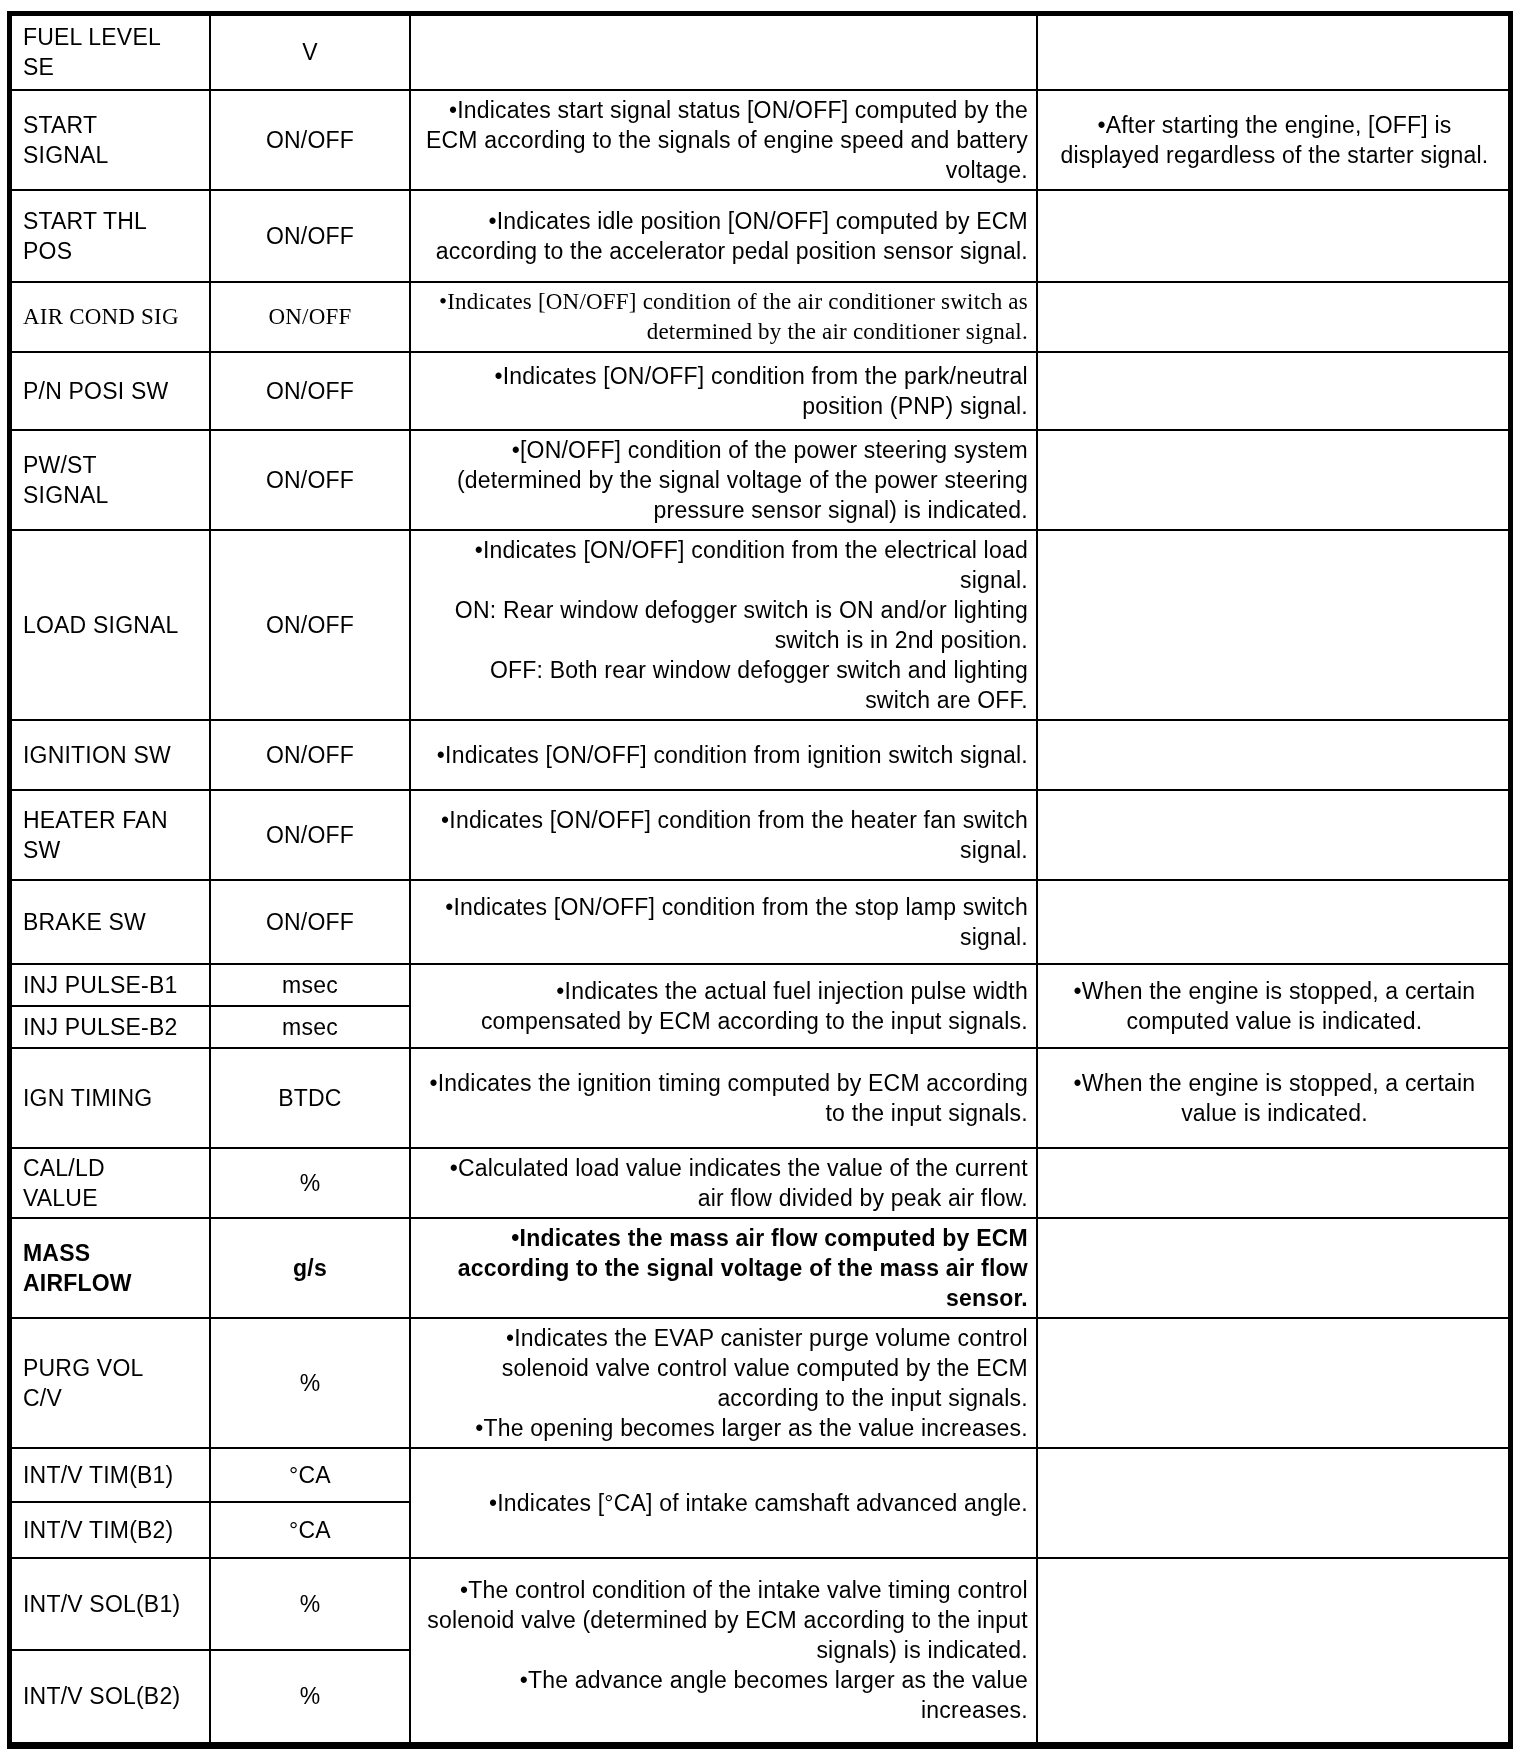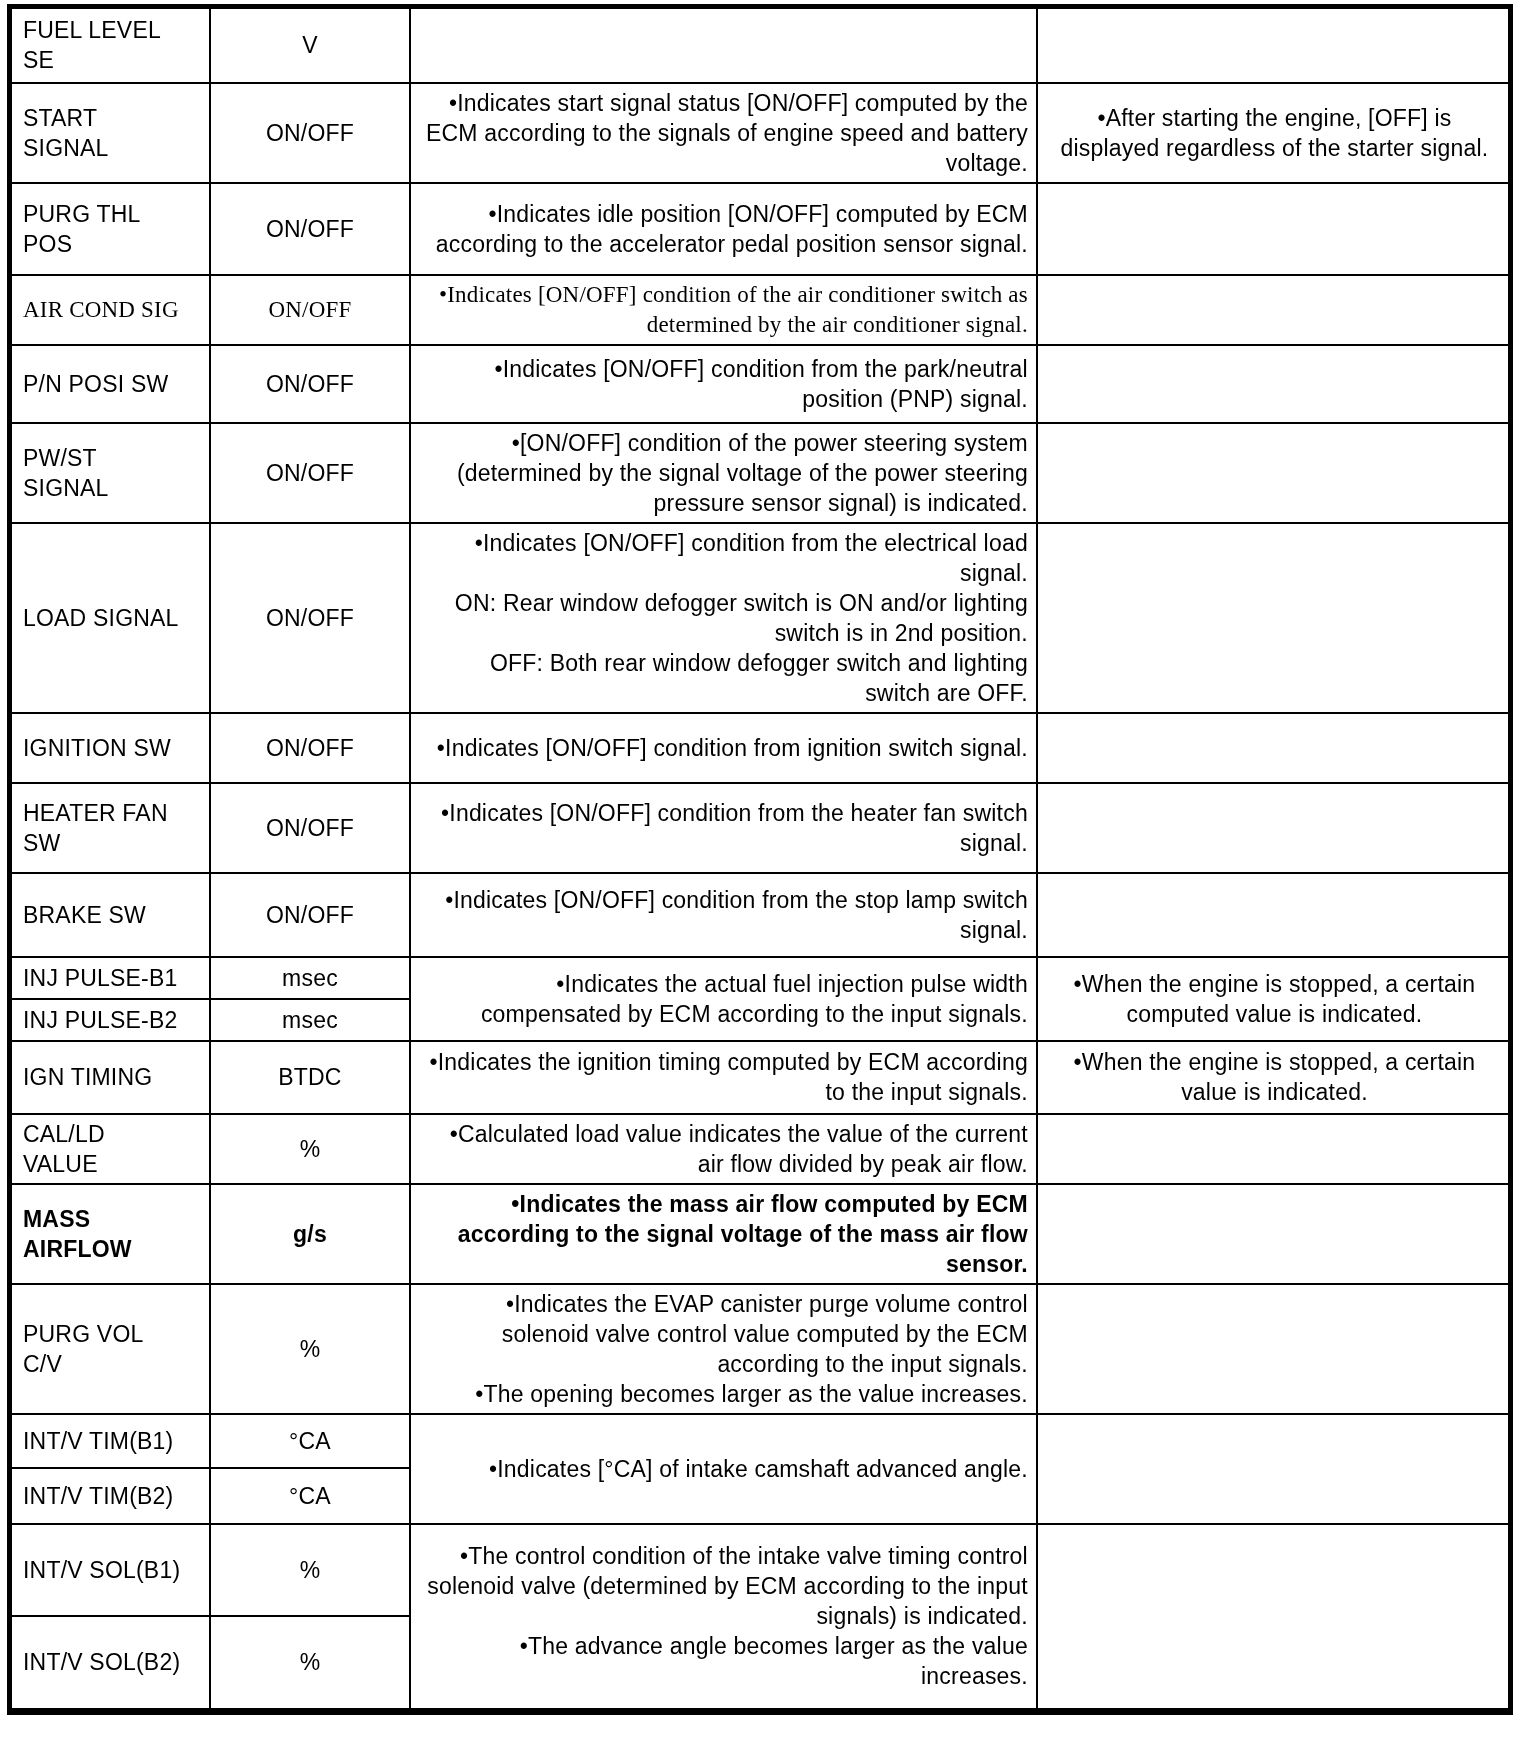--- a/index.html
+++ b/index.html
@@ -10,21 +10,21 @@
   body {
     width: 1520px;
     height: 1764px;
     font-family: "Liberation Sans", sans-serif;
     color: #000;
     overflow: hidden;
   }
   table.dm {
     border-collapse: collapse;
     table-layout: fixed;
-    margin: 4px 0 0 7px;
+    margin: 11px 0 0 7px;
     width: 1506px;
     border: 5px solid #000;
     border-bottom-width: 7px;
   }
   table.dm td {
     border: 2px solid #000;
     font-size: 23px;
     line-height: 30px;
     vertical-align: middle;
     white-space: pre-line;
@@ -41,21 +41,21 @@
   tr.r2  { height: 92px;  }
   tr.r3  { height: 68px; font-family: Liberation Serif, serif;  }
   tr.r4  { height: 78px;  }
   tr.r5  { height: 100px; }
   tr.r6  { height: 182px; }
   tr.r7  { height: 70px;  }
   tr.r8  { height: 90px;  }
   tr.r9  { height: 84px;  }
   tr.r10 { height: 42px;  }
   tr.r11 { height: 42px;  }
-  tr.r12 { height: 73px;  }
+  tr.r12 { height: 100px;  }
   tr.r13 { height: 64px;  }
   tr.r14 { height: 96px; font-weight: bold;  }
   tr.r15 { height: 124px; }
   tr.r16 { height: 54px;  }
   tr.r17 { height: 56px;  }
   tr.r18 { height: 92px;  }
   tr.r19 { height: 96px;  }
 </style>
 </head>
 <body>
@@ -76,21 +76,21 @@
       <td class="remark"></td>
     </tr>
     <tr class="r1">
       <td class="item">START
 SIGNAL</td>
       <td class="unit">ON/OFF</td>
       <td class="desc">•Indicates start signal status [ON/OFF] computed by the ECM according to the signals of engine speed and battery voltage.</td>
       <td class="remark">•After starting the engine, [OFF] is displayed regardless of the starter signal.</td>
     </tr>
     <tr class="r2">
-      <td class="item">PURG THL
+      <td class="item">START THL
 POS</td>
       <td class="unit">ON/OFF</td>
       <td class="desc">•Indicates idle position [ON/OFF] computed by ECM according to the accelerator pedal position sensor signal.</td>
       <td class="remark"></td>
     </tr>
     <tr class="r3">
       <td class="item">AIR COND SIG</td>
       <td class="unit">ON/OFF</td>
       <td class="desc">•Indicates [ON/OFF] condition of the air conditioner switch as determined by the air conditioner signal.</td>
       <td class="remark"></td>

